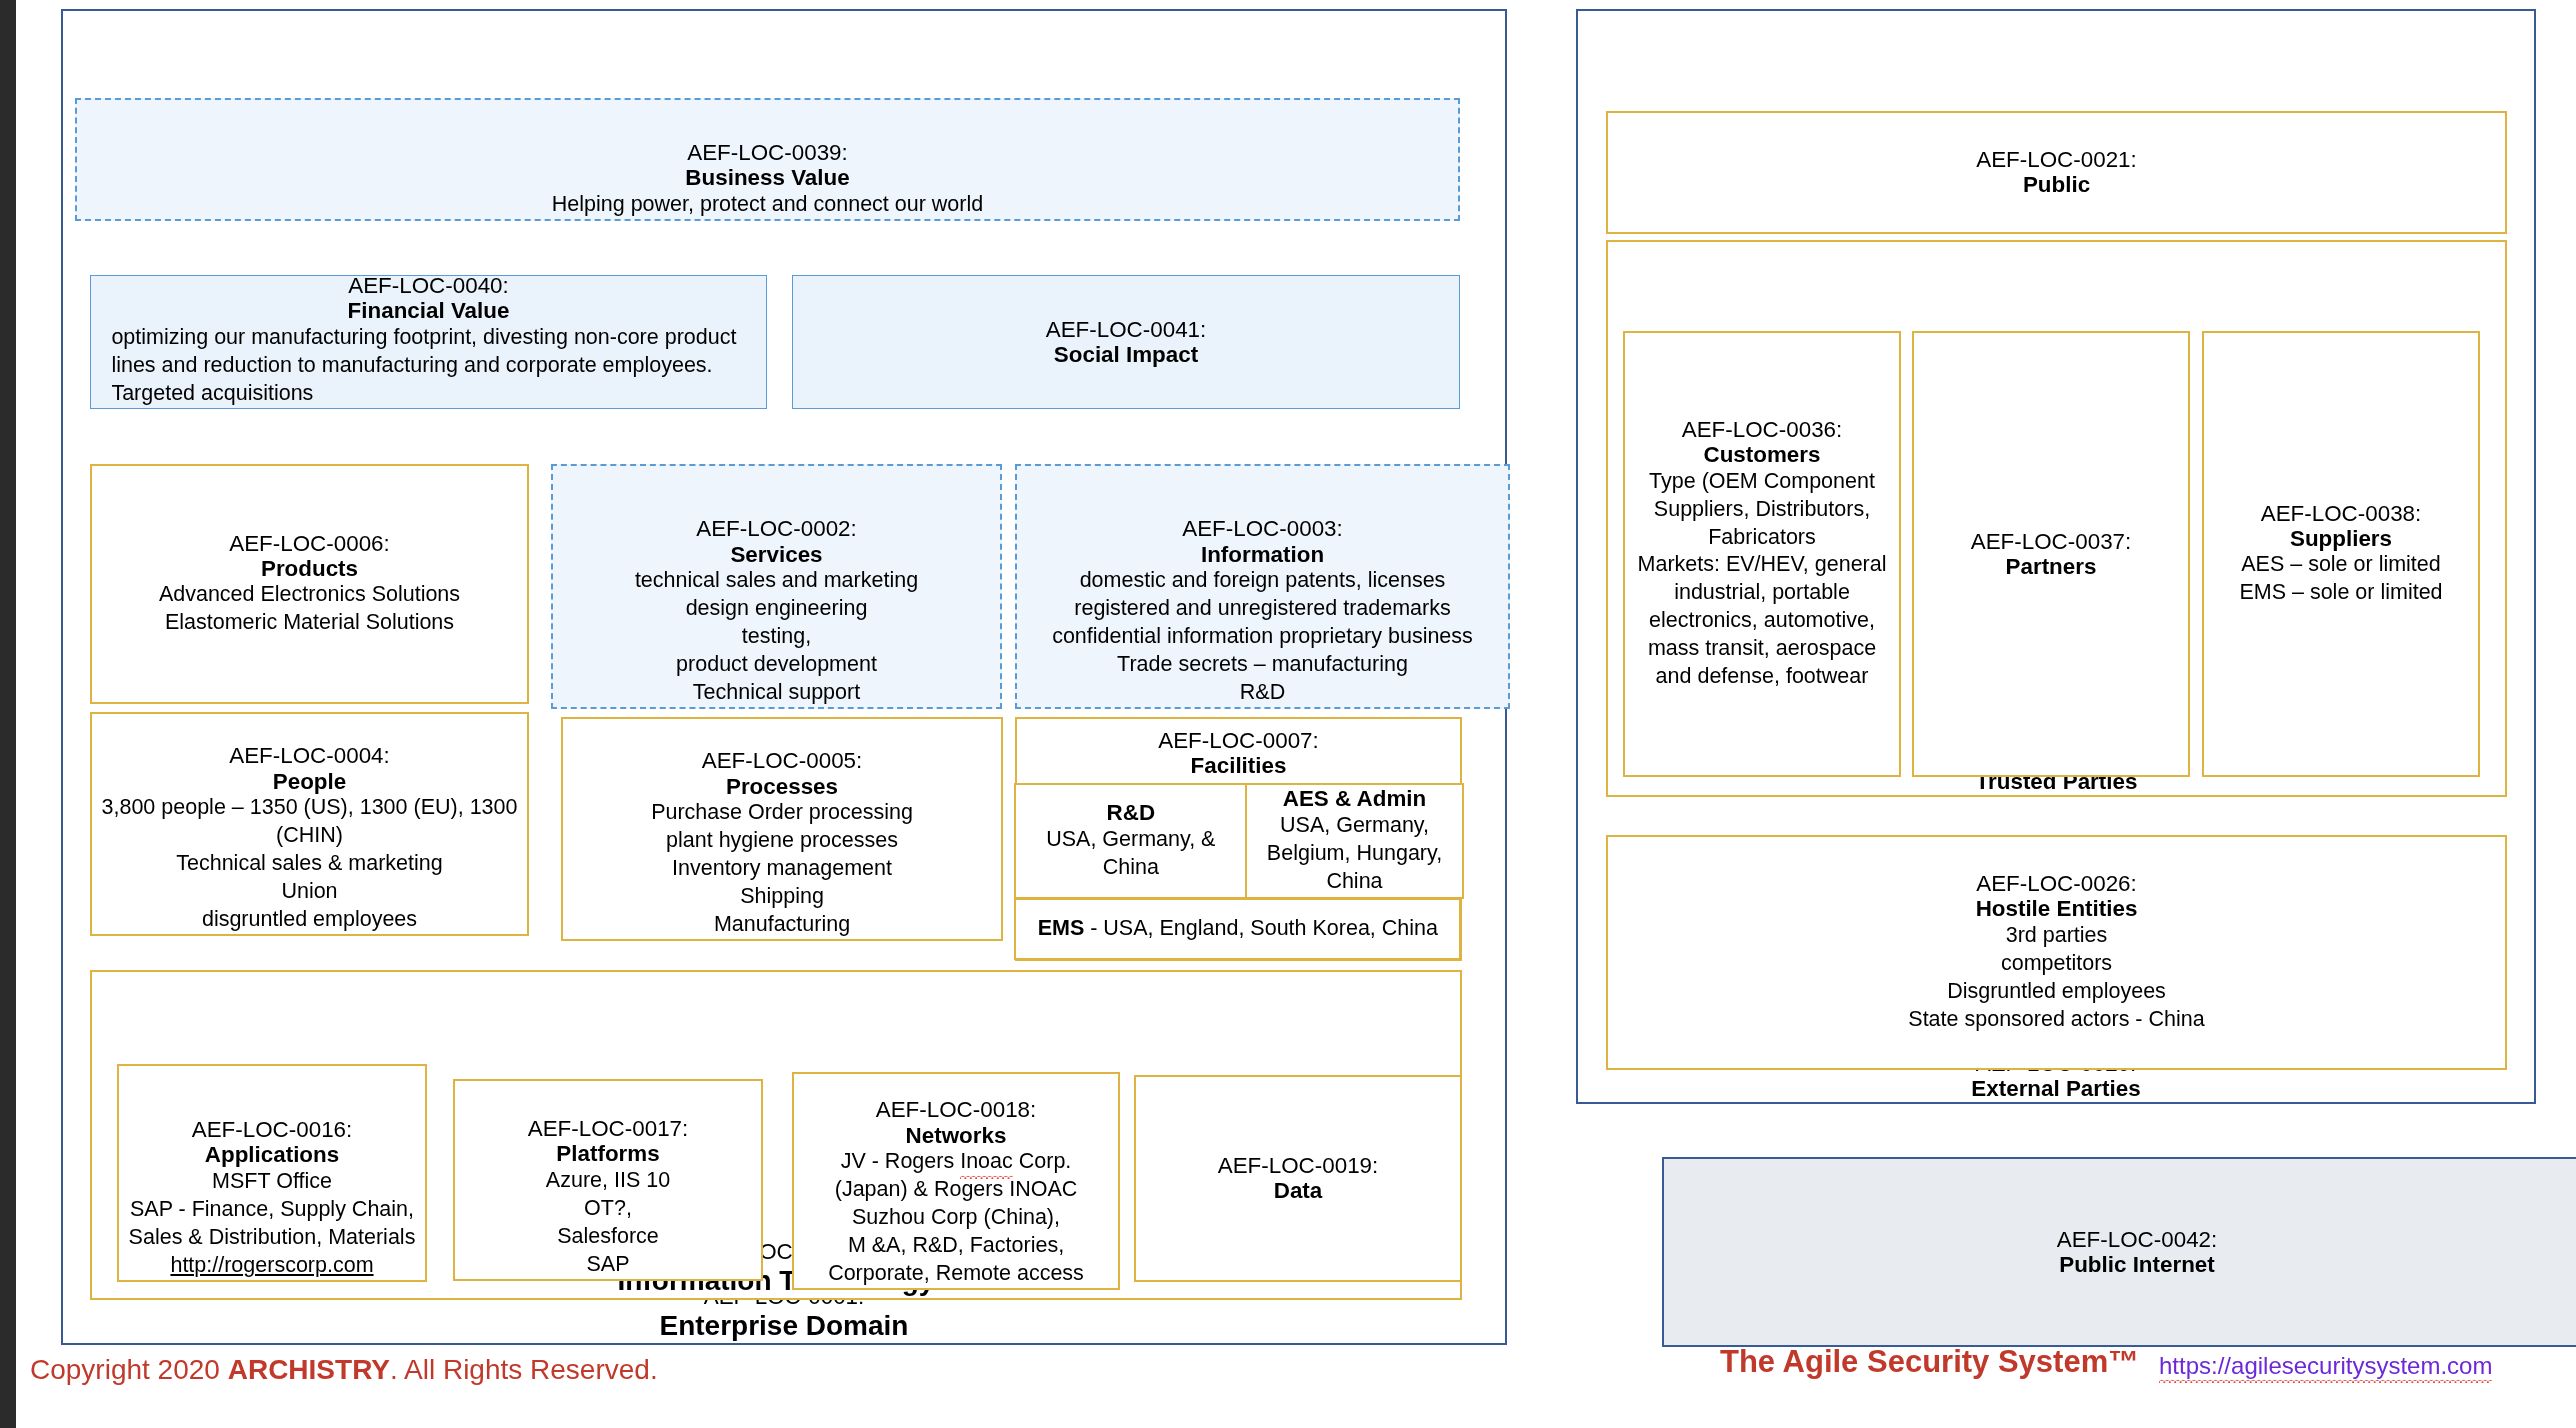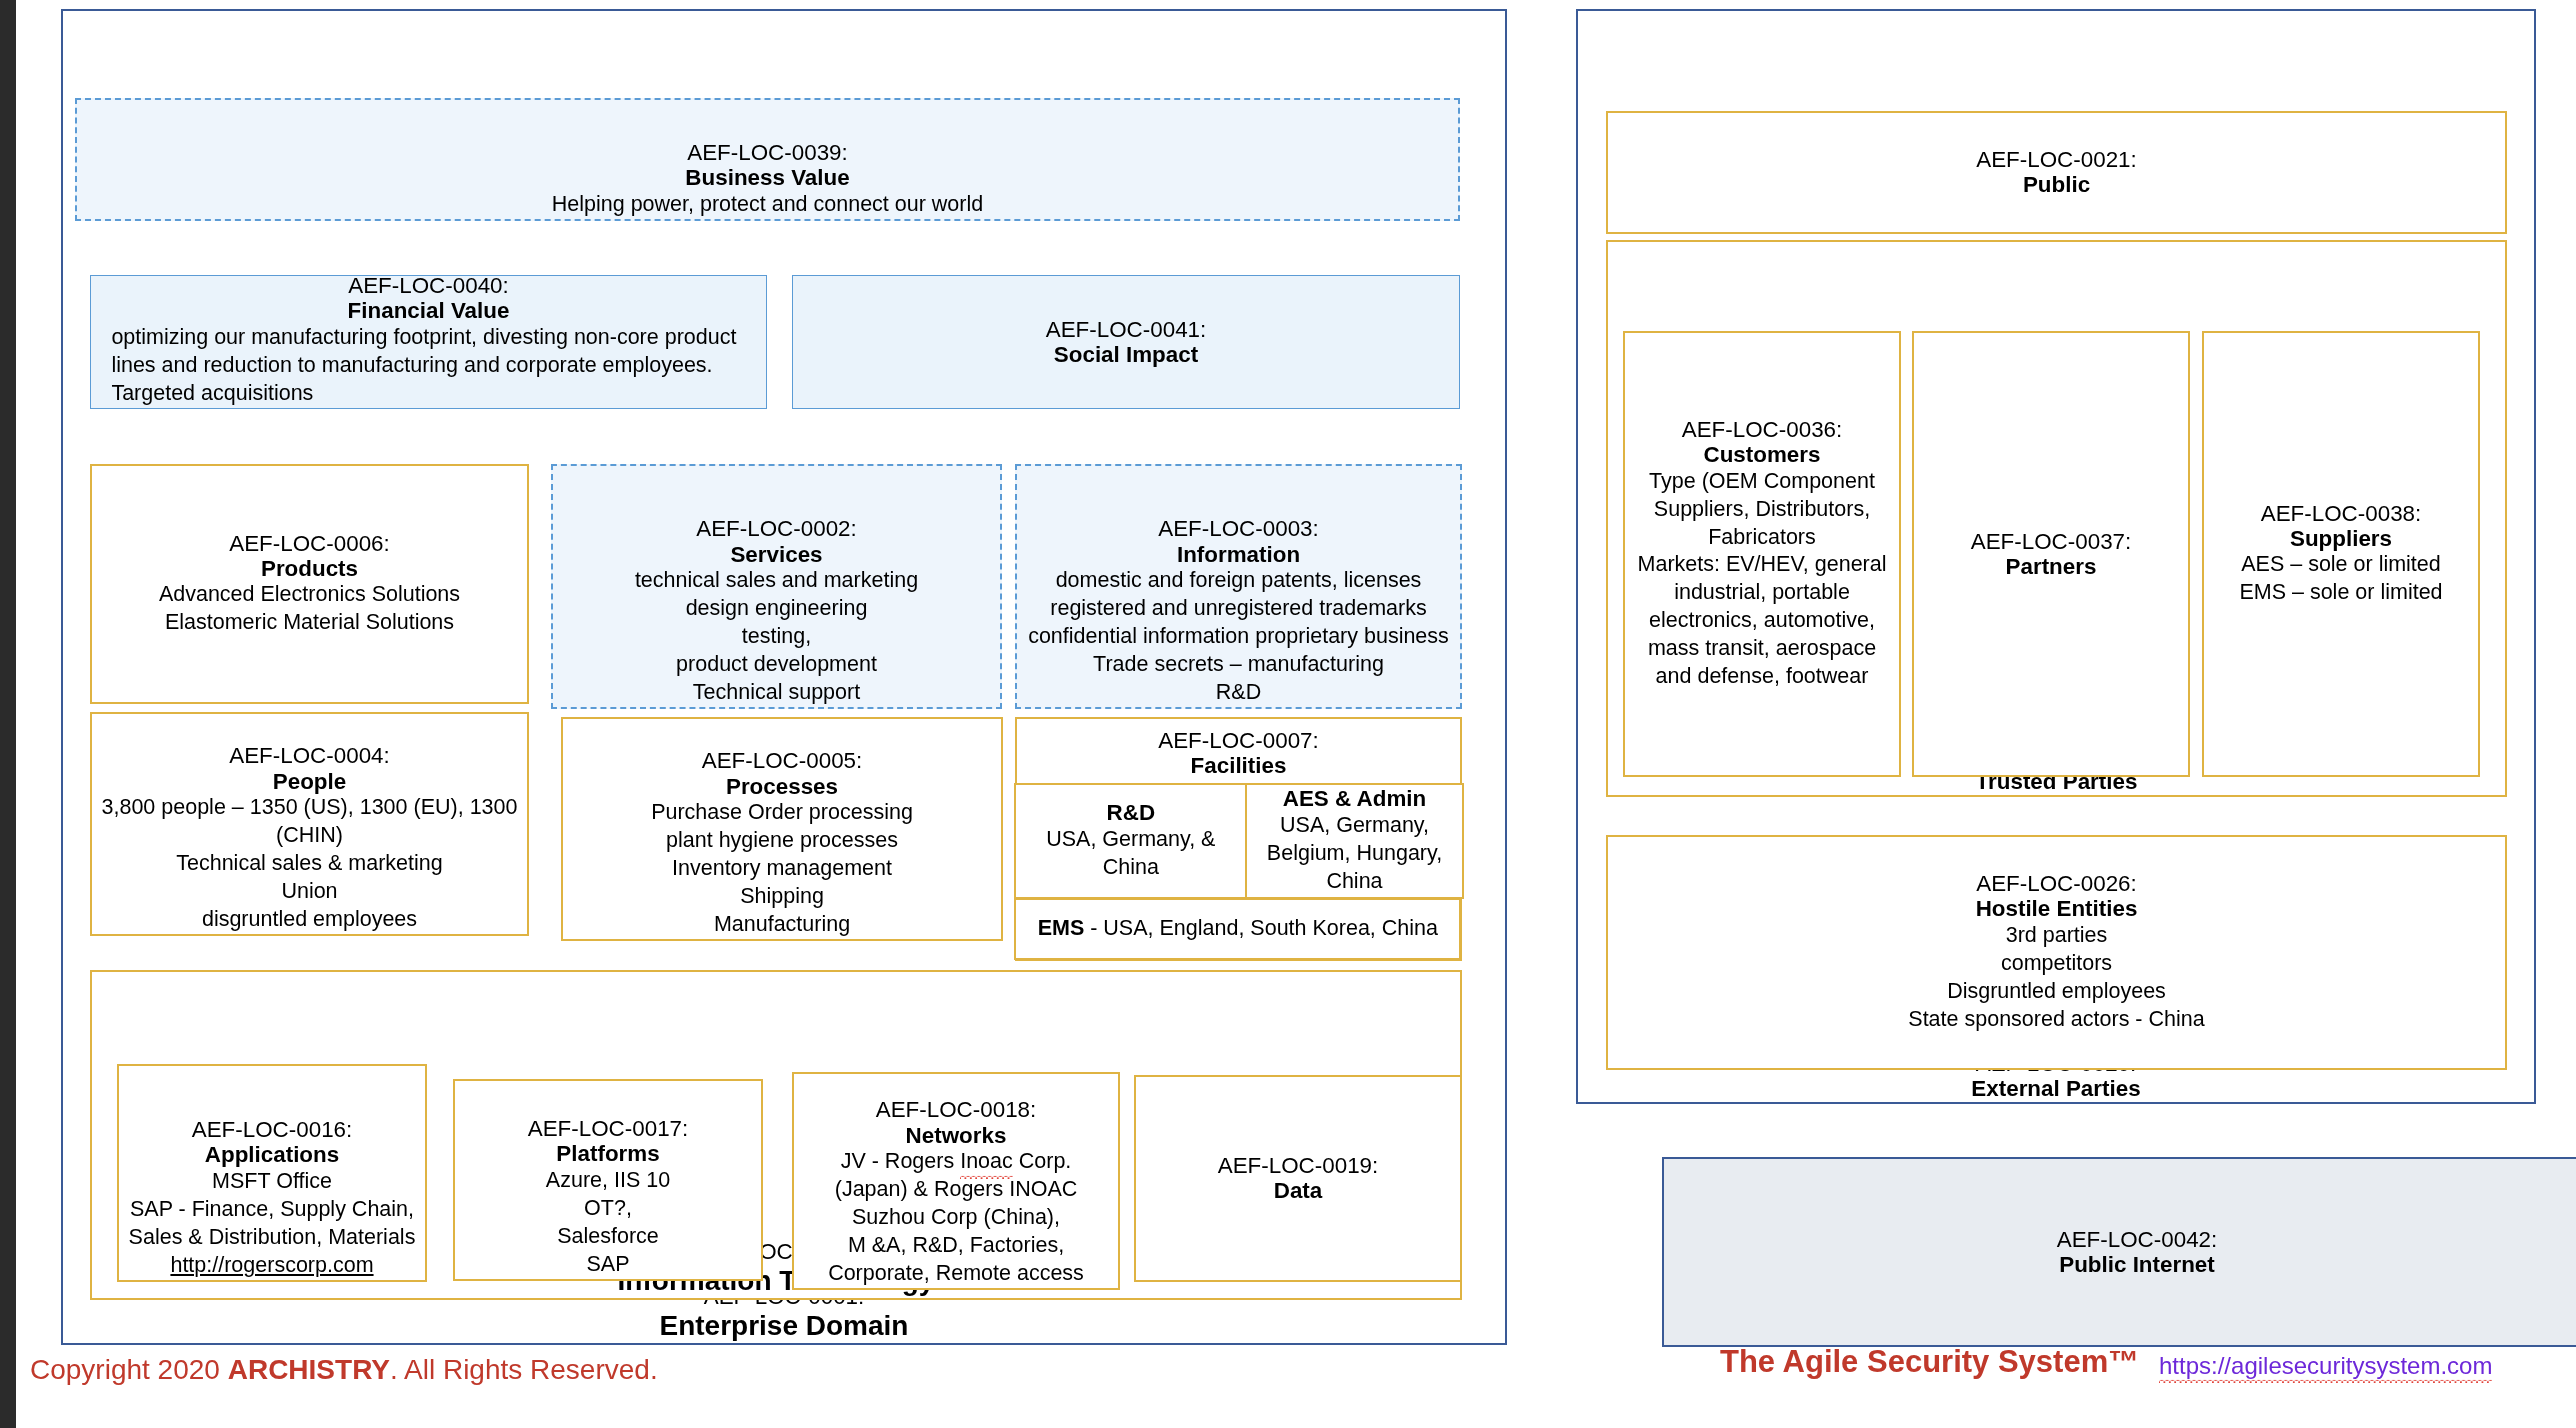--- a/index.html
+++ b/index.html
@@ -114,21 +114,21 @@
   <div class="box b-blue-dash ctr pad-top" style="left:551px; top:464px; width:451px; height:245px;">
     <div class="loc">AEF-LOC-0002:</div>
     <div class="ttl">Services</div>
     <div class="body" style="white-space:pre-line;">technical sales and marketing
 design engineering
 testing,
 product development
 Technical support</div>
   </div>
 
-  <div class="box b-blue-dash ctr pad-top" style="left:1015px; top:464px; width:447px; height:245px;">
+  <div class="box b-blue-dash ctr pad-top" style="left:1015px; top:464px; width:495px; height:245px;">
     <div class="loc">AEF-LOC-0003:</div>
     <div class="ttl">Information</div>
     <div class="body" style="white-space:pre-line; width:430px;">domestic and foreign patents, licenses
 registered and unregistered trademarks
 confidential information  proprietary business
 Trade secrets – manufacturing
 R&amp;D</div>
   </div>
 
   <div class="box b-gold ctr pad-top" style="left:90px; top:712px; width:439px; height:224px;">

